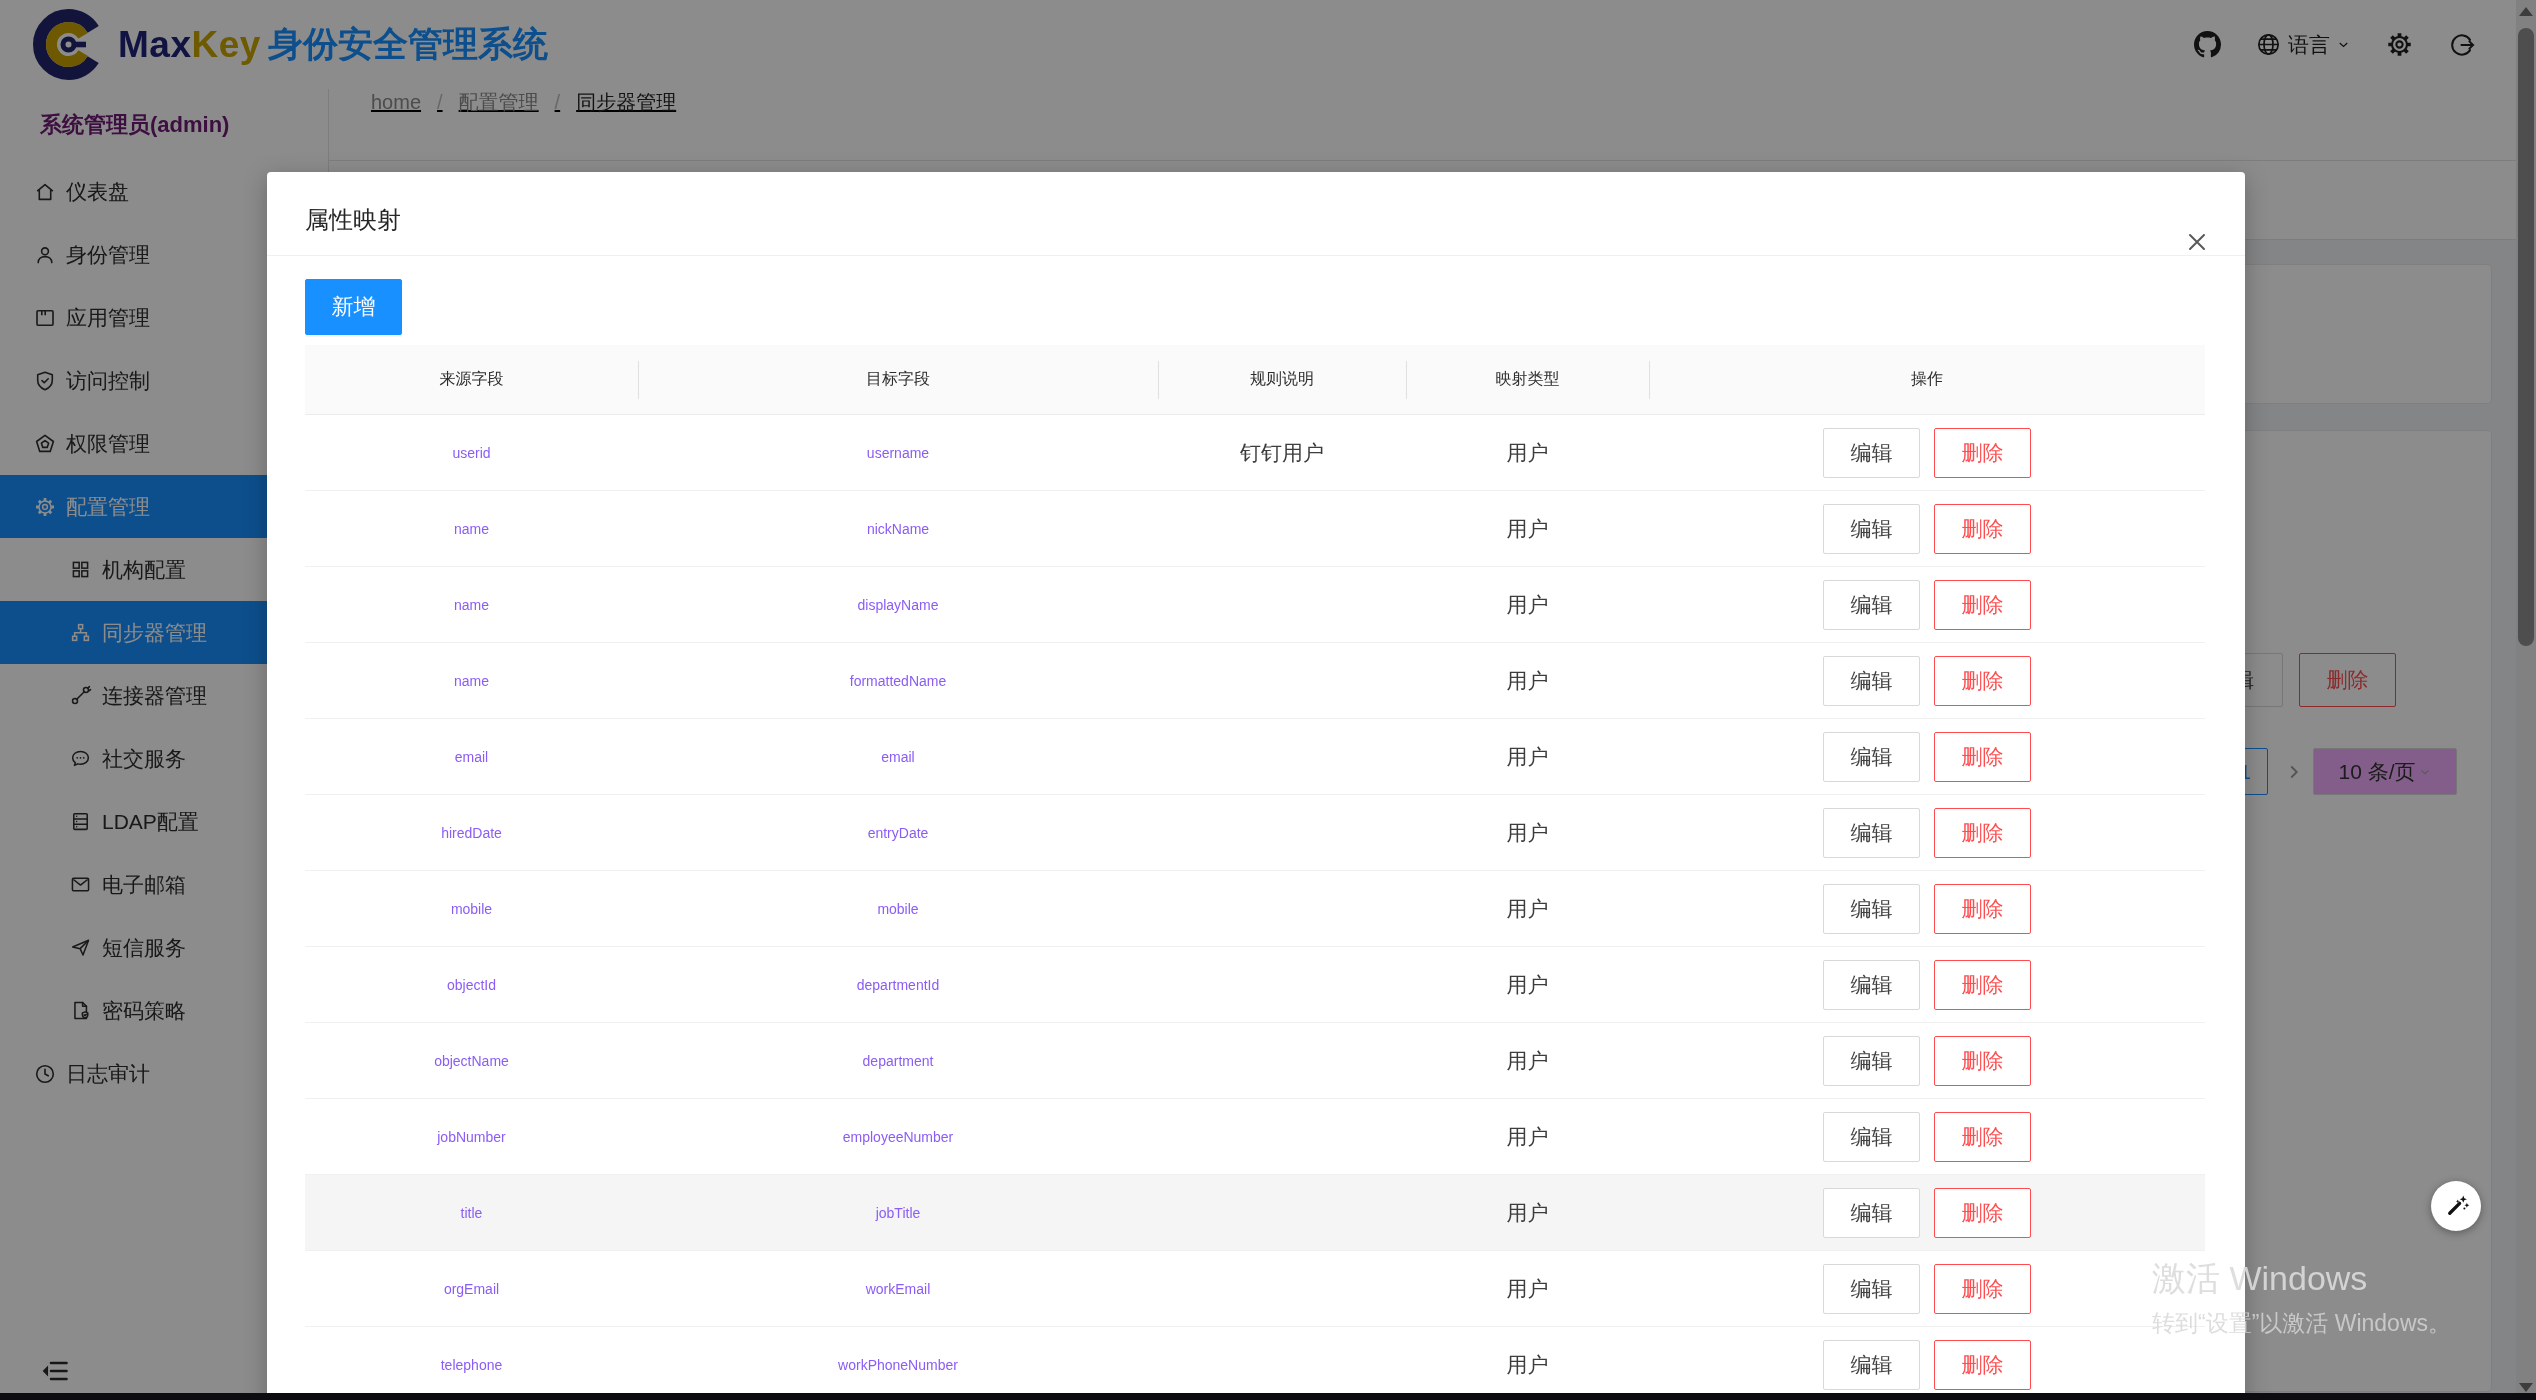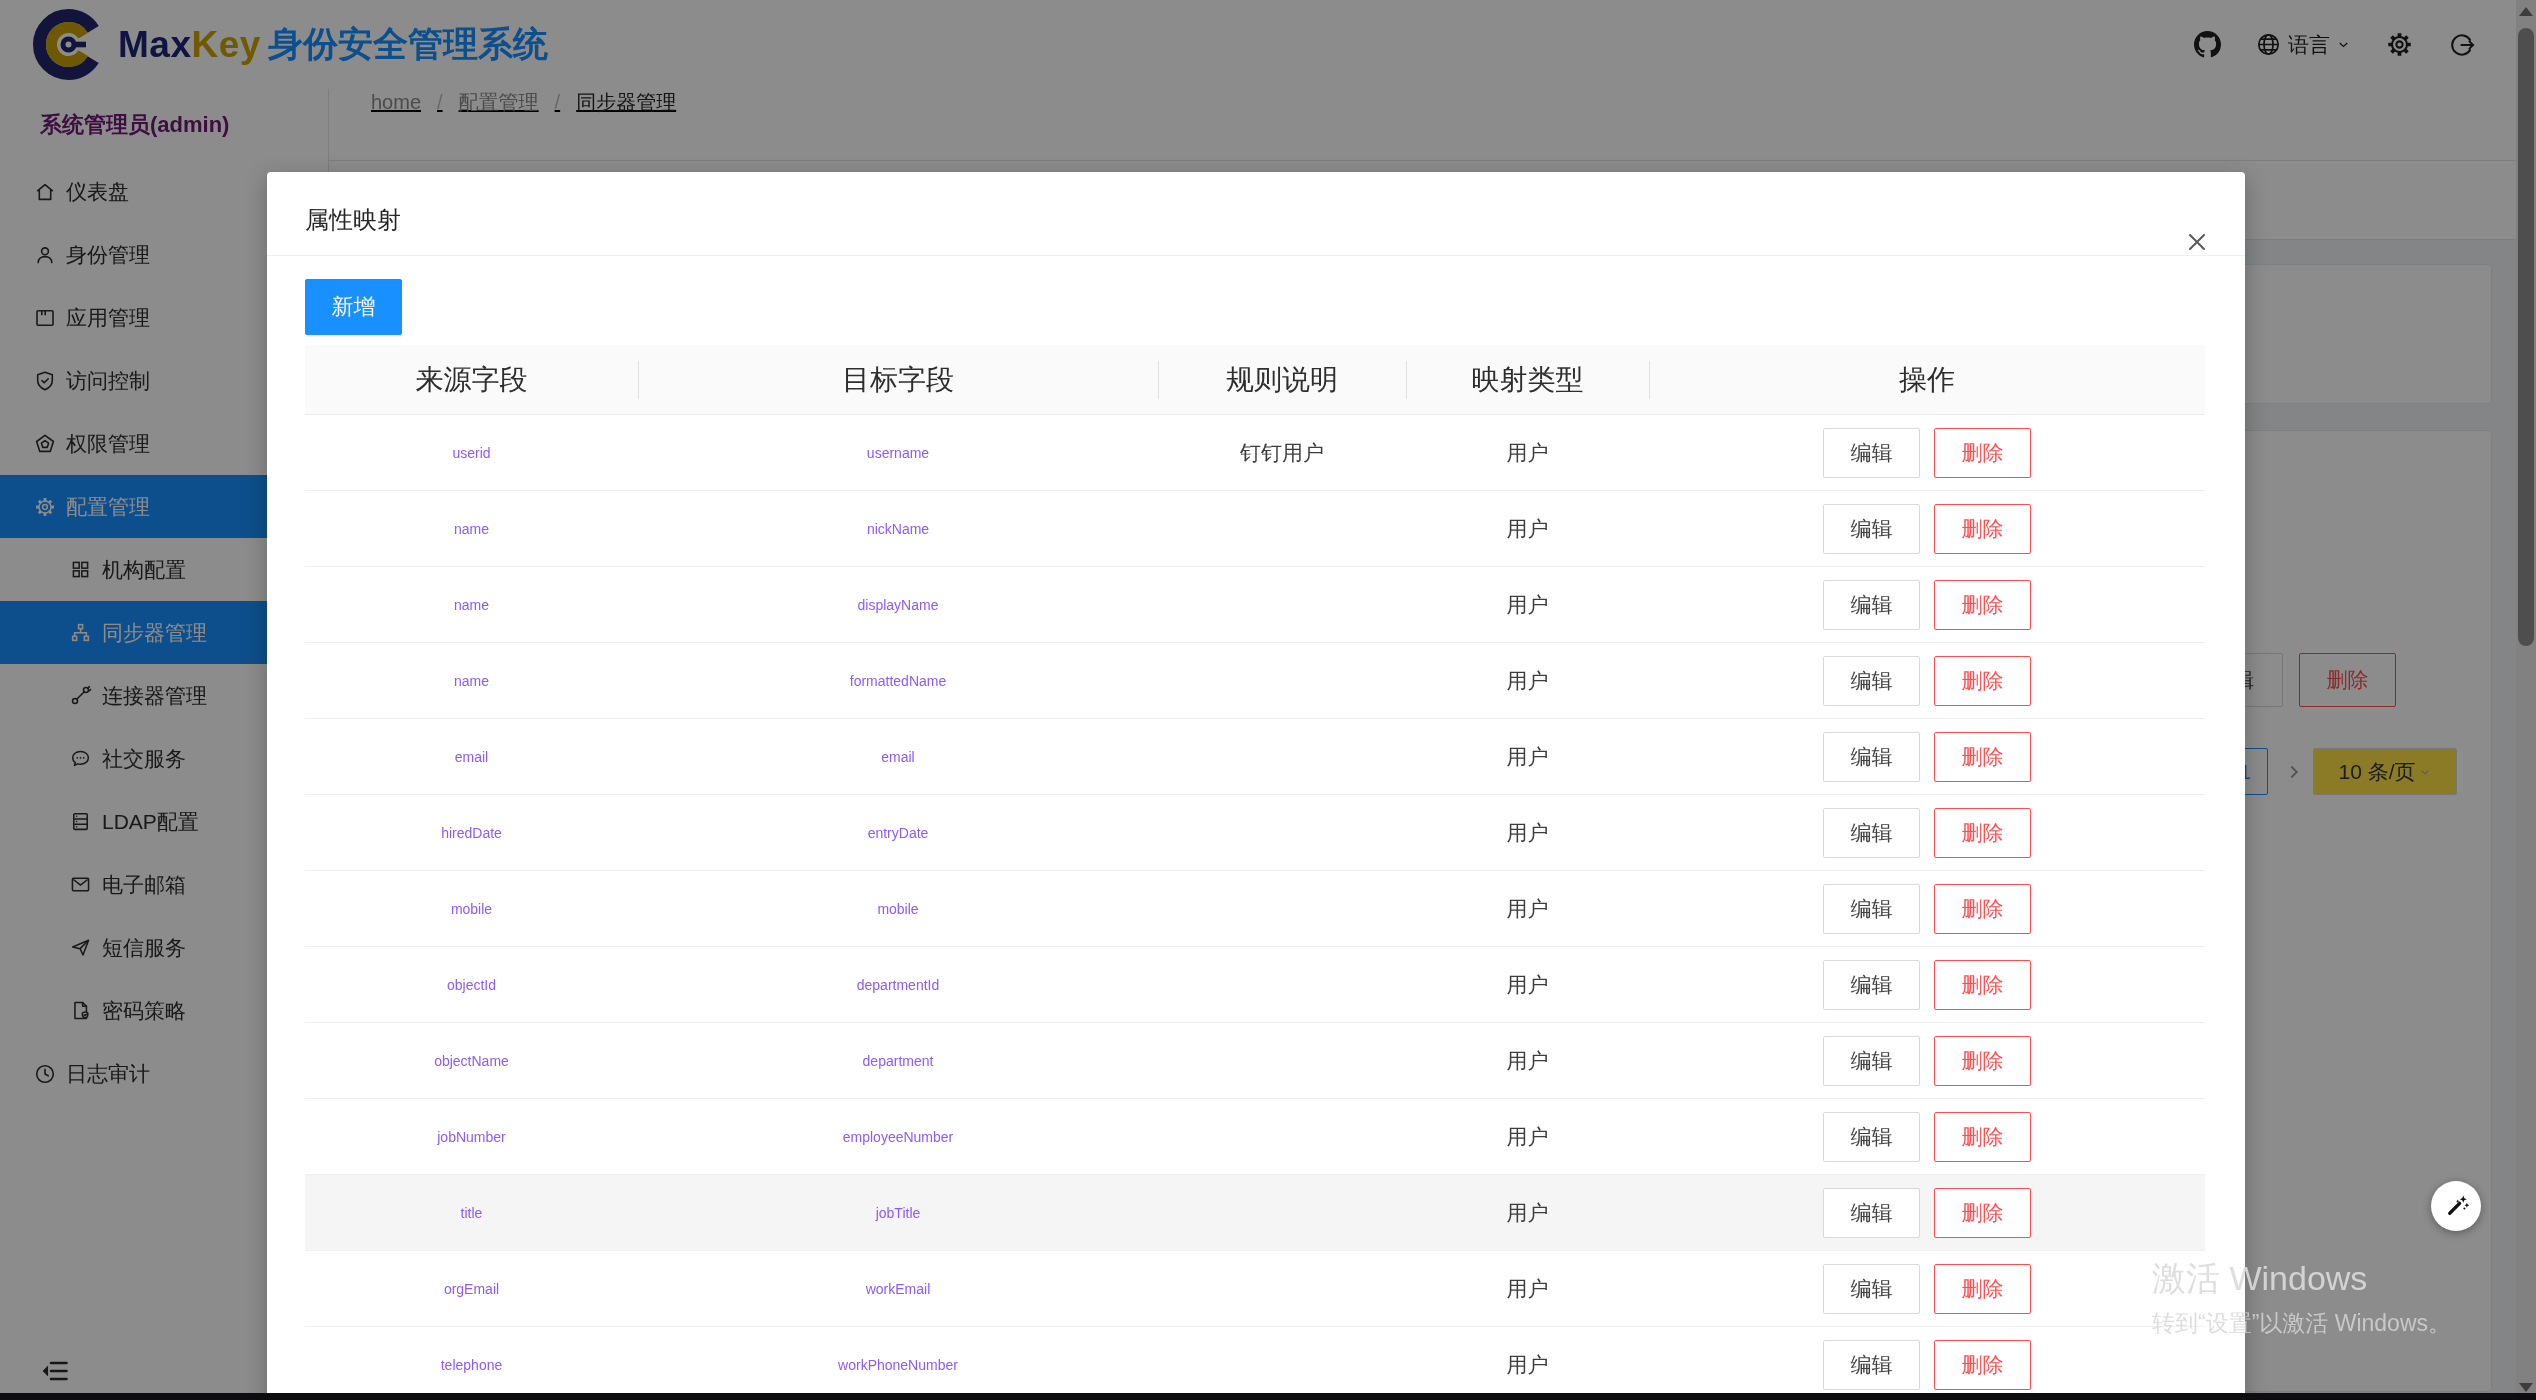--- a/index.html
+++ b/index.html
@@ -31,38 +31,38 @@
   .collapse-ic{position:absolute;left:40px;bottom:14px;width:30px;height:30px;color:#2b2b2b;}
 
   .content{position:absolute;left:329px;top:161px;width:2187px;height:1239px;background:#f0f2f5;}
   .pgheader{position:absolute;left:0;top:0;width:100%;height:79px;background:#fff;border-bottom:1px solid #e4e4e4;}
   .bgcard1{position:absolute;left:23px;top:103px;right:24px;height:140px;background:#fff;border:1px solid #e8e8e8;border-radius:4px;}
   .bgcard2{position:absolute;left:23px;top:269px;right:24px;bottom:8px;background:#fff;border:1px solid #e8e8e8;border-radius:4px;}
   .bgbtn{position:absolute;height:54px;border-radius:2px;background:#fff;border:1px solid #d9d9d9;color:#404040;font-size:21px;display:flex;align-items:center;justify-content:center;}
   .bgbtn.red{border-color:#ff4d4f;color:#ff4d4f;}
   .bgpage{position:absolute;width:46px;height:47px;border:1px solid #1890ff;border-radius:2px;color:#1890ff;font-size:21px;display:flex;align-items:center;justify-content:center;background:#fff;}
   .bgnext{position:absolute;color:#999;width:22px;height:22px;}
-  .bgsize{position:absolute;width:144px;height:47px;border:1px solid #d9d9d9;border-radius:2px;background:#fde047;color:#333;font-size:21px;display:flex;align-items:center;justify-content:center;gap:2px;}
+  .bgsize{position:absolute;width:144px;height:47px;border:1px solid #d9d9d9;border-radius:2px;background:#f0abfc;color:#333;font-size:21px;display:flex;align-items:center;justify-content:center;gap:2px;}
   .bgsize .chev{color:#a6a6a6;}
 
   .pagescroll{position:absolute;right:0;top:0;width:20px;height:1400px;background:#ececec;}
   .scroll-up{position:absolute;top:7px;left:3px;width:0;height:0;border-left:7px solid transparent;border-right:7px solid transparent;border-bottom:9px solid #6f6f6f;}
   .scroll-down{position:absolute;bottom:8px;left:3px;width:0;height:0;border-left:7px solid transparent;border-right:7px solid transparent;border-top:9px solid #6f6f6f;}
   .scroll-thumb{position:absolute;top:28px;left:2px;width:16px;height:618px;background:#8f8f8f;border-radius:8px;}
 
   
   .overlay{position:absolute;inset:0;background:rgba(0,0,0,0.45);z-index:10;}
   .modal{position:absolute;left:267px;top:172px;width:1978px;height:1240px;background:#fff;border-radius:4px;box-shadow:0 6px 24px rgba(0,0,0,.25);z-index:20;}
   .mhdr{position:relative;height:84px;border-bottom:1px solid #f0f0f0;}
   .mtitle{position:absolute;left:38px;top:0;height:96px;display:flex;align-items:center;font-size:24px;color:#262626;font-weight:500;}
   .mclose{position:absolute;right:28px;top:50px;width:40px;height:40px;display:flex;align-items:center;justify-content:center;color:#595959;cursor:pointer;background:none;border:none;padding:0;}
   .addbtn{position:absolute;left:38px;top:107px;width:97px;height:56px;background:#1890ff;border:1px solid #1890ff;border-radius:2px;color:#fff;font-size:22px;display:flex;align-items:center;justify-content:center;cursor:pointer;box-shadow:0 2px 0 rgba(0,0,0,.04);}
   .mtable{position:absolute;left:38px;top:173px;width:1900px;}
   .mhead{display:grid;grid-template-columns:333px 520px 248px 243px 556px;height:70px;background:#fafafa;border-bottom:1px solid #ececec;align-items:center;}
-  .mhead .hc{position:relative;text-align:center;font-size:28px;color:#2e2e2e;font-weight:500;height:100%;display:flex;align-items:center;justify-content:center;}
+  .mhead .hc{position:relative;text-align:center;font-size:16px;color:#2e2e2e;font-weight:500;height:100%;display:flex;align-items:center;justify-content:center;}
   .mhead .hc + .hc::before{content:"";position:absolute;left:0;top:16px;width:1px;height:38px;background:#e0e0e0;}
   .mrow{display:grid;grid-template-columns:333px 520px 248px 243px 556px;height:76px;align-items:center;border-bottom:1px solid #f0f0f0;background:#fff;}
   .mrow.hover{background:#f5f5f5;}
   .mrow .c1,.mrow .c2{font-size:14px;color:#8b5cf6;text-align:center;}
   .mrow .c3,.mrow .c4{font-size:21px;color:#3d3d3d;text-align:center;}
   .mrow .ops{display:flex;justify-content:center;gap:14px;}
   .rbtn{width:97px;height:50px;border-radius:2px;background:#fff;font-size:21px;display:flex;align-items:center;justify-content:center;cursor:pointer;border:1px solid #d9d9d9;color:#404040;}
   .rbtn.red{border:1px solid #ff4d4f;color:#ff4d4f;}
 
   

